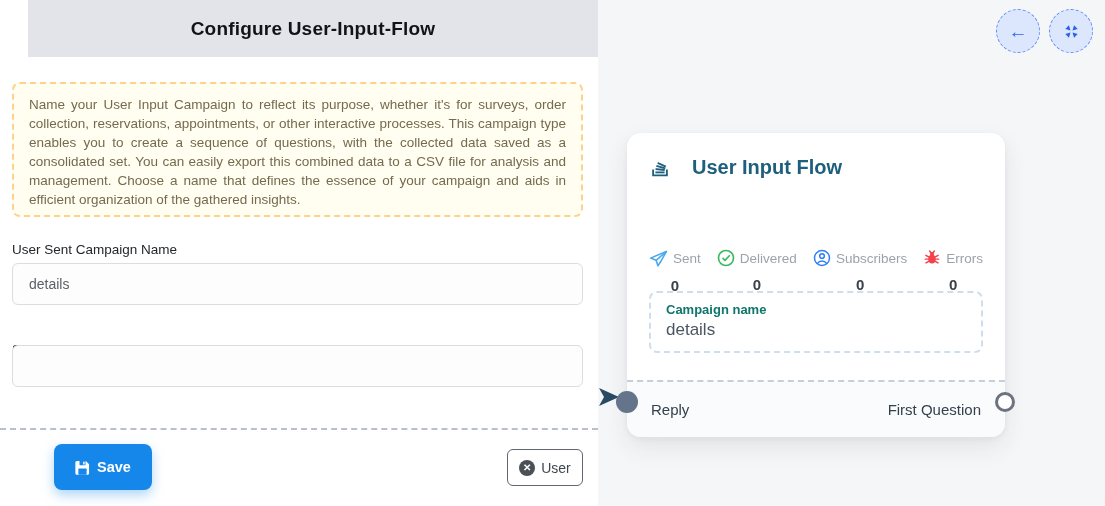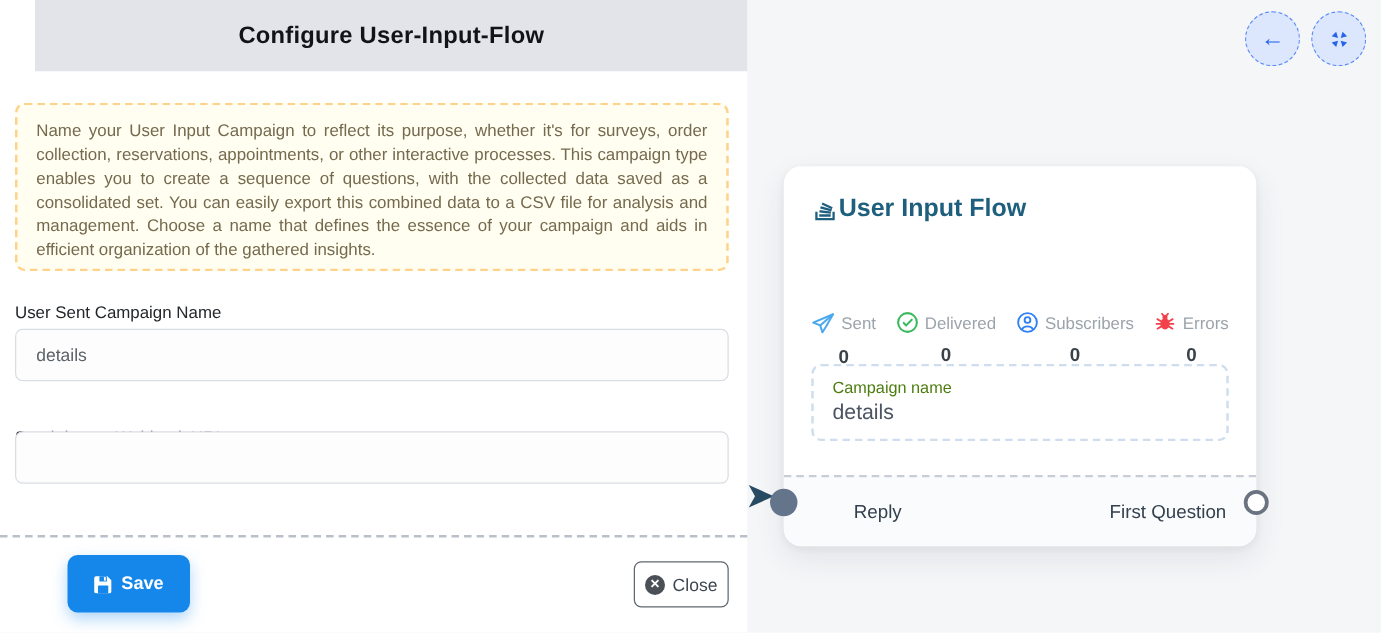--- a/index.html
+++ b/index.html
@@ -66,44 +66,44 @@
   }
   .ctrl-back { left: 398px; }
   .ctrl-fit  { left: 451px; }
   .ctrl-back .glyph { font-size: 19px; line-height: 1; color: #2563eb; }
 
   .flow-node {
     position: absolute; left: 29px; top: 133px; width: 378px; height: 304px;
     background: #ffffff; border-radius: 14px;
     box-shadow: 0 10px 24px rgba(30,40,60,.09), 0 2px 6px rgba(30,40,60,.05);
   }
-  .node-title-row { display: flex; align-items: center; gap: 0; padding: 23px 22px 0 22px; }
+  .node-title-row { display: flex; align-items: center; gap: 21px; padding: 23px 22px 0 22px; }
   .node-title { font-size: 20px; font-weight: bold; color: #1d5f7d; }
 
   .stats-row { display: flex; justify-content: space-between; padding: 34px 22px 0 22px; }
   .stat { display: flex; flex-direction: column; align-items: center; margin-top: 36px; }
   .stat-top { display: flex; align-items: center; gap: 5px; }
   .stat-label { font-size: 13.5px; color: #9ba3ab; }
   .stat-value { font-size: 15px; color: #3a4147; font-weight: bold; margin-top: 9px; }
 
   .campaign-box {
     position: absolute; left: 22px; top: 158px; width: 334px; height: 62px;
     border: 2px dashed #cfdeee; border-radius: 8px; padding: 9px 15px;
   }
-  .campaign-box-label { font-size: 13px; font-weight: normal; color: #4d7c0f; }
+  .campaign-box-label { font-size: 13px; font-weight: bold; color: #0f766e; }
   .campaign-box-value { font-size: 17px; color: #4b5563; margin-top: 3px; }
 
   .node-footer {
     position: absolute; left: 0; top: 247px; width: 378px; height: 57px;
     background: #fafbfc; border-top: 2px dashed #c9ced6;
     border-radius: 0 0 14px 14px;
     display: flex; align-items: center; justify-content: space-between;
     padding: 0 24px;
   }
-  .handle-label { font-size: 15px; color: #33414e; margin-left: 32px; }
+  .handle-label { font-size: 15px; color: #33414e; }
 
   .target-handle {
     position: absolute; left: -11px; top: 258px; width: 22px; height: 22px;
     border-radius: 50%; background: #64748b; cursor: pointer;
   }
   .source-handle {
     position: absolute; right: -10px; top: 259px; width: 20px; height: 20px;
     border-radius: 50%; background: #ffffff; border: 3px solid #6b7280; cursor: pointer;
   }
   .edge-arrow { position: absolute; left: 0; top: 387px; width: 22px; height: 20px; }
@@ -140,21 +140,21 @@
           <rect x="4.8" y="1" width="6.4" height="4.6" rx="0.5" fill="#1687ea"></rect>
           <rect x="8.7" y="1.8" width="1.6" height="3" fill="#ffffff"></rect>
           <rect x="3.6" y="9" width="8.8" height="6.6" rx="0.8" fill="#1687ea"></rect>
         </svg>
       </span>
       <span>Save</span>
     </button>
 
     <button class="close-btn">
       <span class="close-x">✕</span>
-      <span>Close</span>
+      <span>User</span>
     </button>
   </div>
 
   <div class="flow-canvas">
 
     <button class="ctrl-btn ctrl-back">
       <span class="glyph">←</span>
     </button>
 
     <button class="ctrl-btn ctrl-fit">

